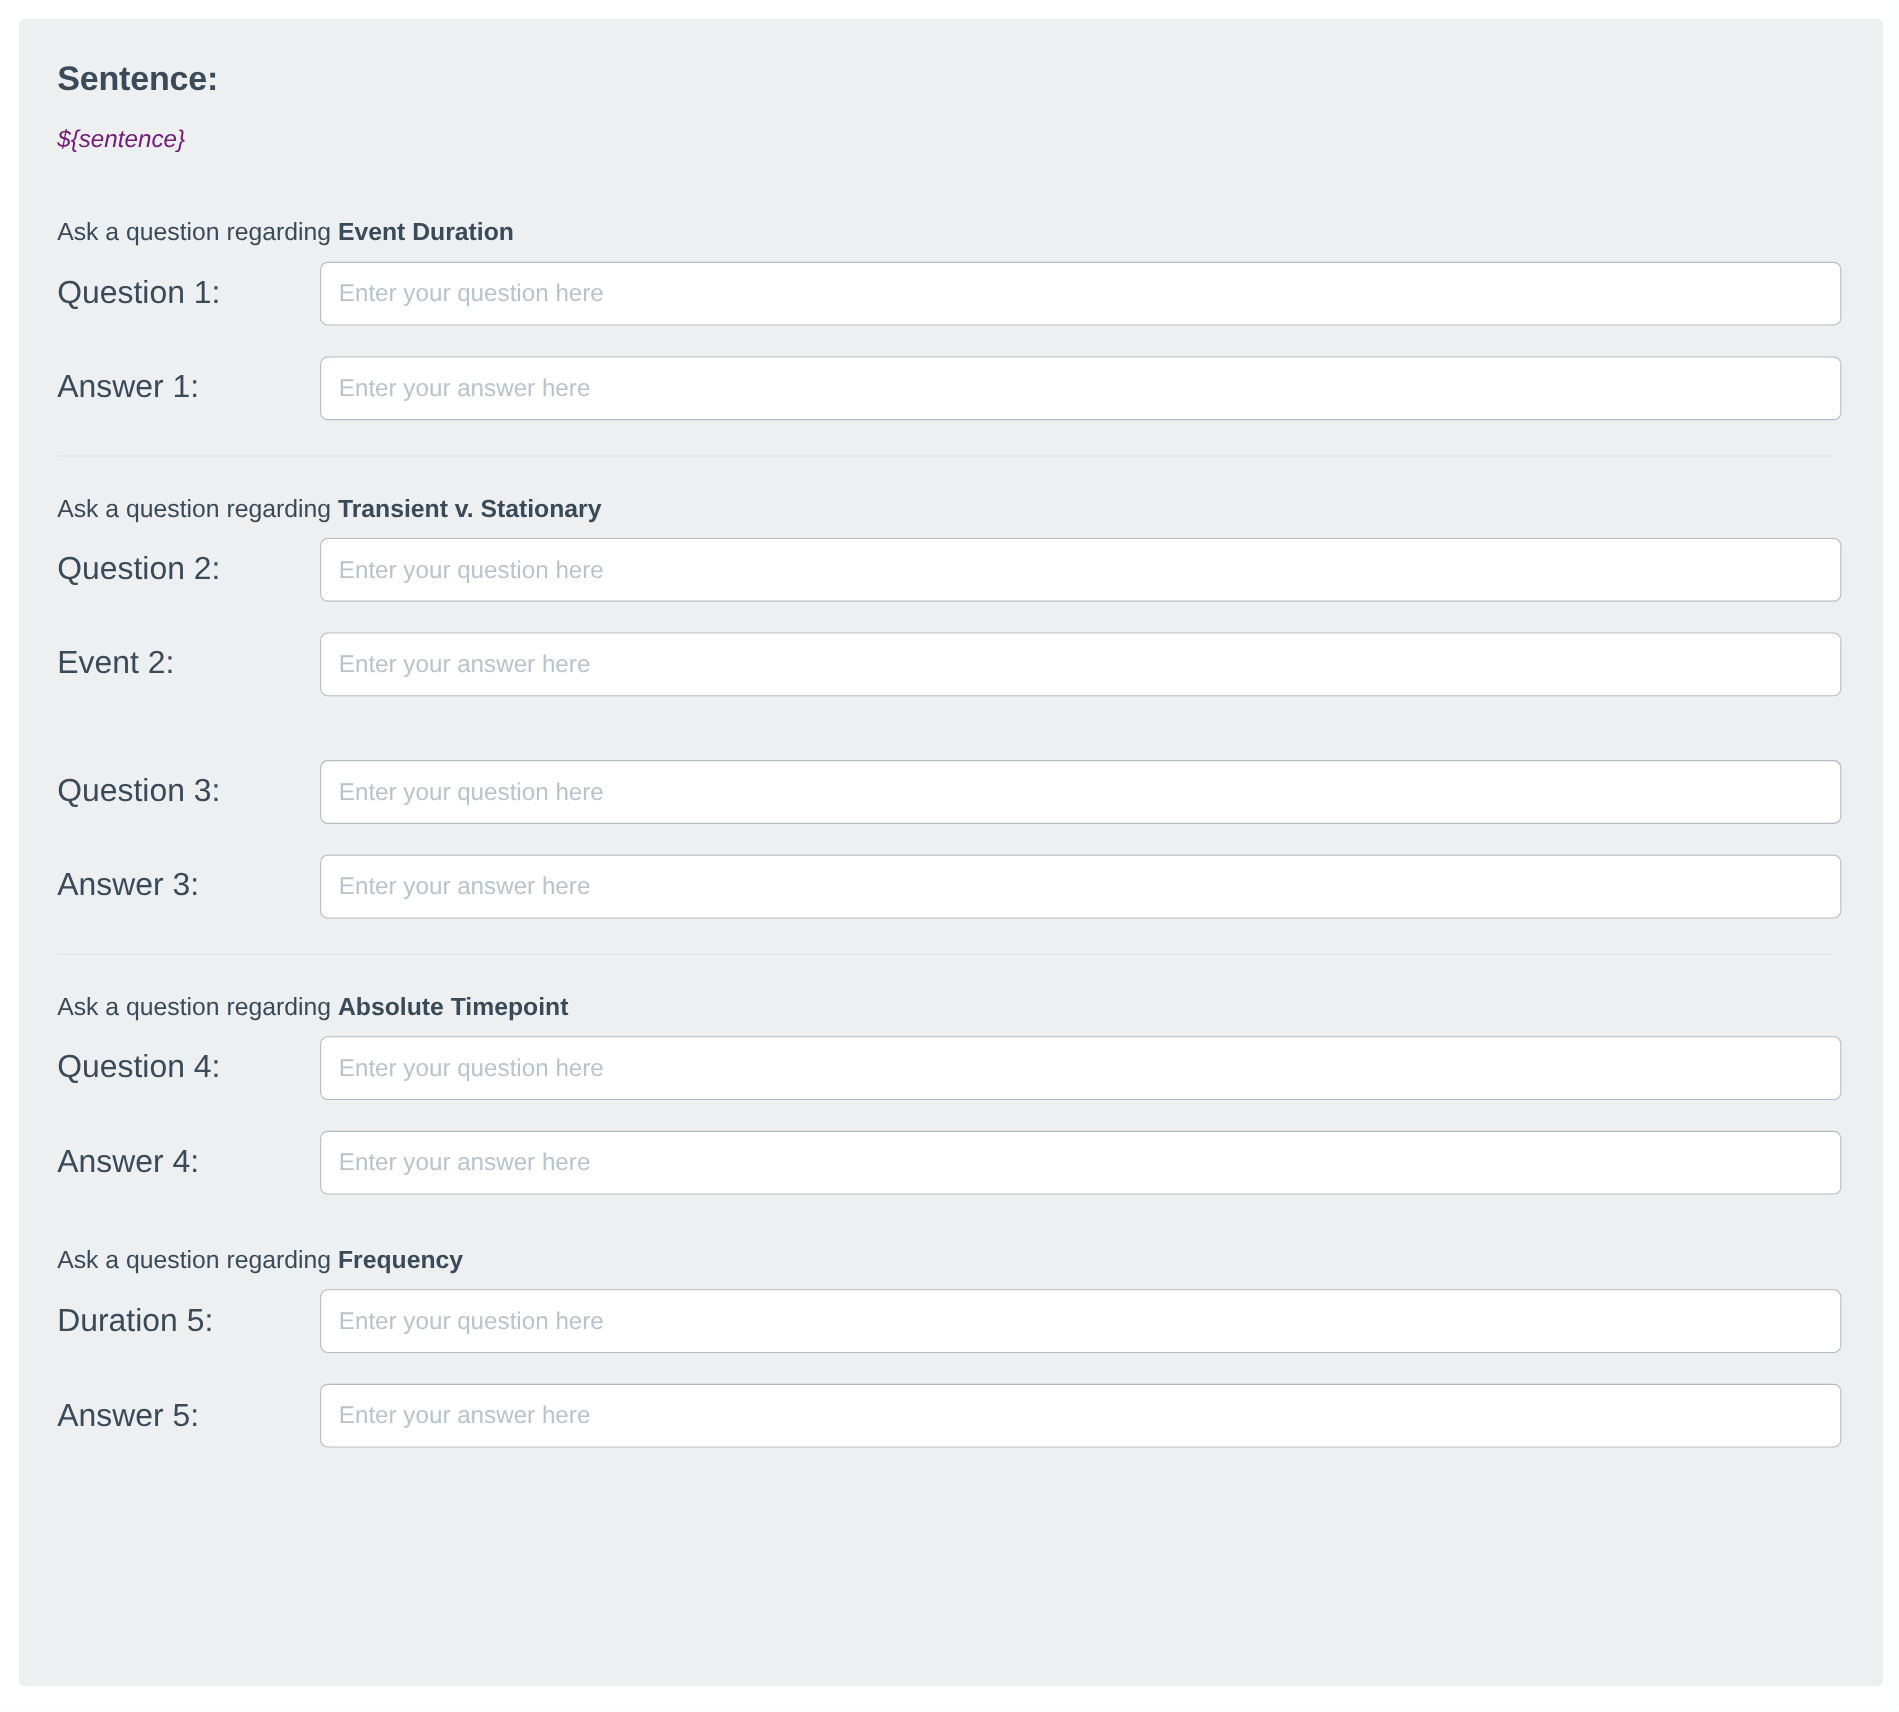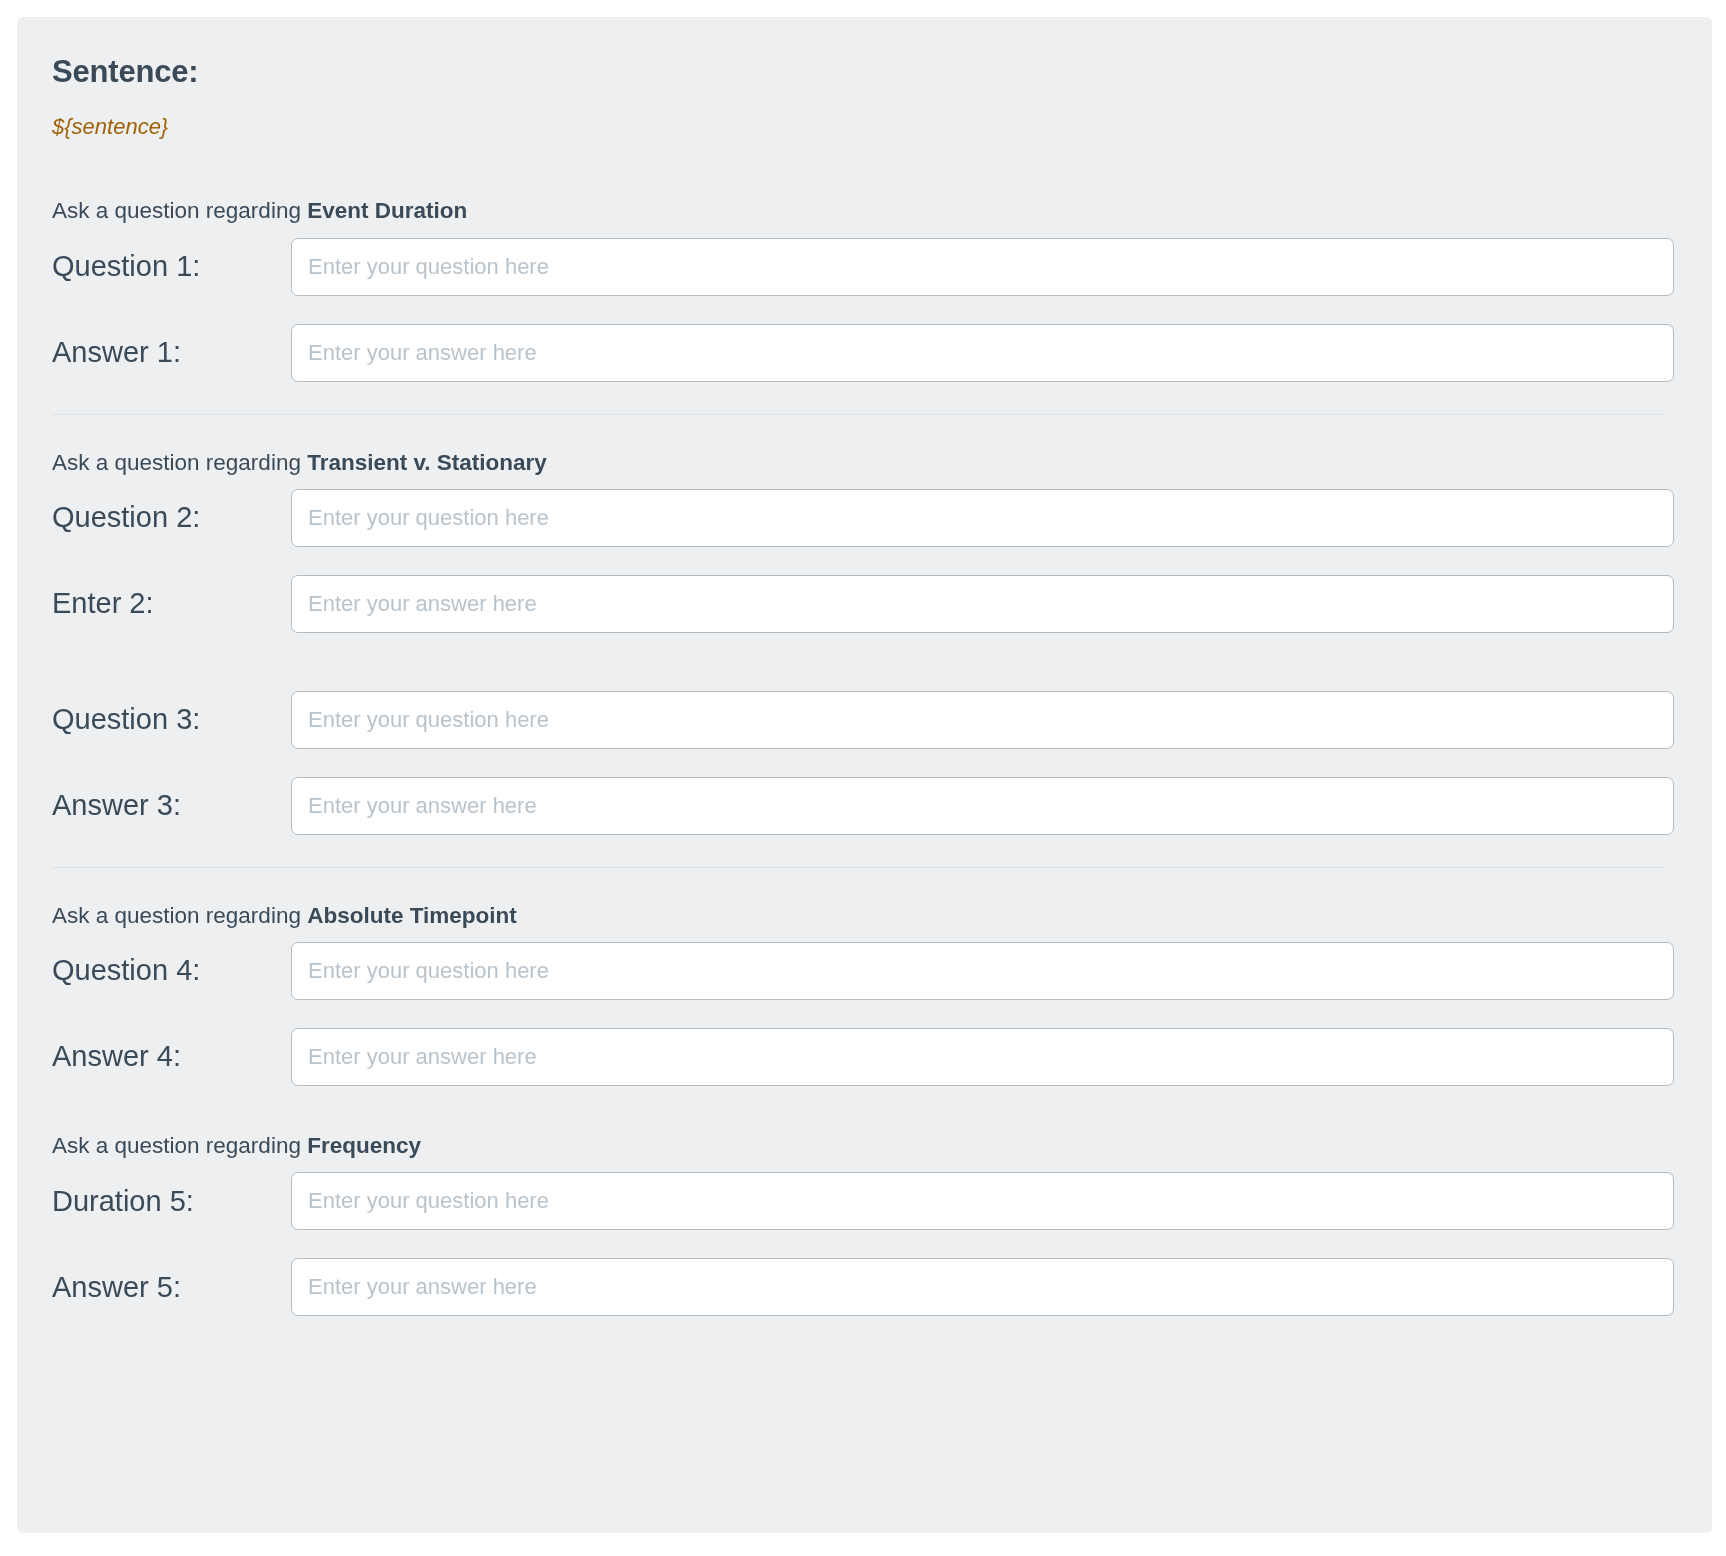--- a/index.html
+++ b/index.html
@@ -36,21 +36,21 @@
     font-weight: bold;
     color: #3a4a58;
     letter-spacing: -0.2px;
     margin: 0 0 0 17px;
     line-height: 1.1;
   }
 
   .sentence-slot {
     font-size: 22px;
     font-style: italic;
-    color: #a16207;
+    color: #701a75;
     margin: 25px 0 0 17px;
     line-height: 1.2;
   }
 
   .sections {
     margin-top: 57px;
   }
 
   .section {
     margin: 0;
@@ -136,21 +136,21 @@
           </div>
         </div>
         <hr class="divider">
         <div class="section">
           <div class="section-heading"><span>Ask a question regarding </span><span class="cat">Transient v. Stationary</span></div>
           <div class="field-row">
             <div class="field-label">Question 2:</div>
             <input type="text" class="field-input" placeholder="Enter your question here" style="">
           </div>
           <div class="field-row row-gap-answer">
-            <div class="field-label">Enter 2:</div>
+            <div class="field-label">Event 2:</div>
             <input type="text" class="field-input" placeholder="Enter your answer here" style="">
           </div>
         </div>
         <div class="section-gap"></div>
         <div class="section">
           <div class="field-row">
             <div class="field-label">Question 3:</div>
             <input type="text" class="field-input" placeholder="Enter your question here" style="">
           </div>
           <div class="field-row row-gap-answer">

